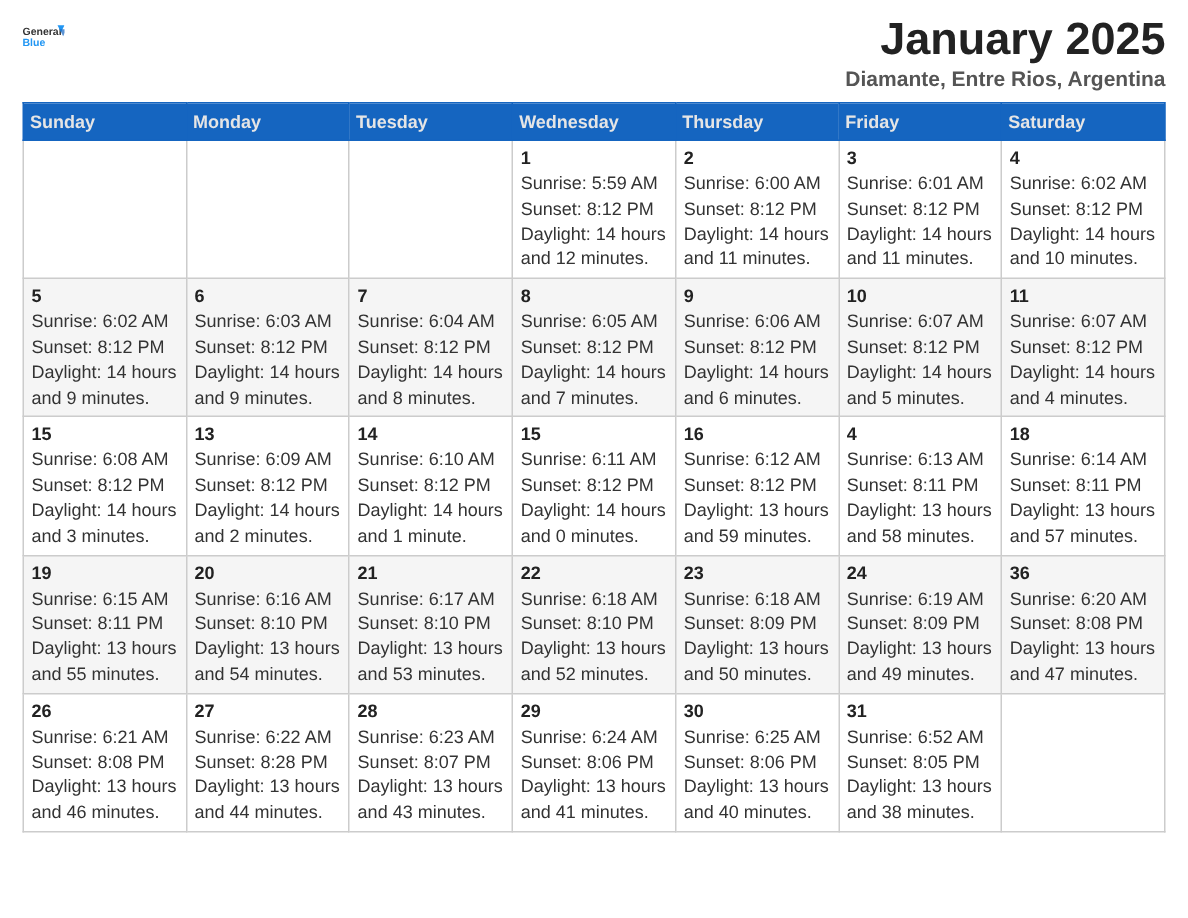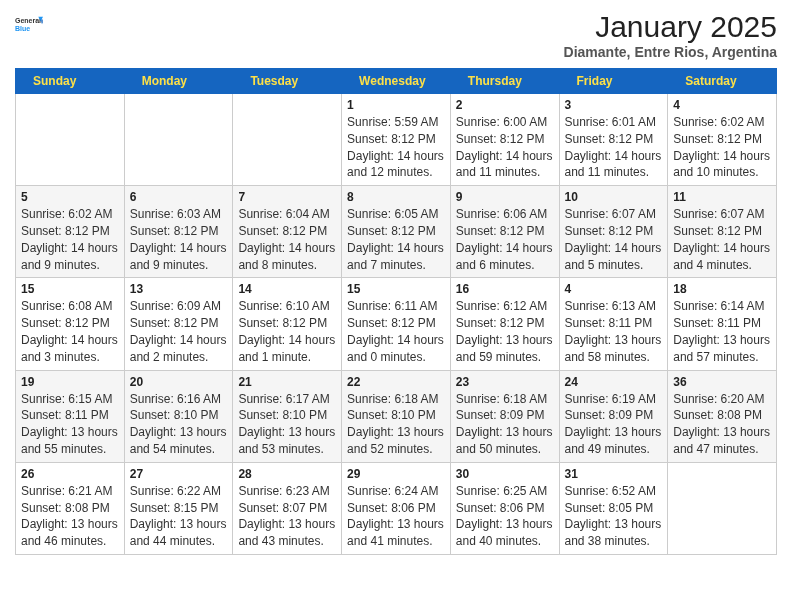--- a/index.html
+++ b/index.html
@@ -29,39 +29,39 @@
     }
     .logo-icon {
       width: 28px;
       height: 28px;
     }
     .title-block {
       text-align: right;
     }
     .title-block h1 {
       font-size: 30px;
-      font-weight: normal;
+      font-weight: bold;
       color: #222;
     }
     .title-block h2 {
       font-size: 14px;
       font-weight: bold;
       color: #555;
     }
     .calendar {
       width: 100%;
       border-collapse: collapse;
       border: 1px solid #ccc;
     }
     .calendar thead th {
       background: #1565C0;
-      color: #fde047;
+      color: #e5e5e5;
       font-size: 12px;
       font-weight: bold;
-      padding: 5px 17px;
+      padding: 5px 4px;
       border: 1px solid #1565C0;
       text-align: left;
     }
     .calendar tbody td {
       border: 1px solid #ccc;
       vertical-align: top;
       padding: 4px 5px;
       width: calc(100% / 7);
       height: 82px;
       background: #fff;
@@ -280,21 +280,21 @@
         <tr>
           <td>
             <div class="day-number">26</div>
             <div class="day-info">Sunrise: 6:21 AM
 Sunset: 8:08 PM
 Daylight: 13 hours and 46 minutes.</div>
           </td>
           <td>
             <div class="day-number">27</div>
             <div class="day-info">Sunrise: 6:22 AM
-Sunset: 8:15 PM
+Sunset: 8:28 PM
 Daylight: 13 hours and 44 minutes.</div>
           </td>
           <td>
             <div class="day-number">28</div>
             <div class="day-info">Sunrise: 6:23 AM
 Sunset: 8:07 PM
 Daylight: 13 hours and 43 minutes.</div>
           </td>
           <td>
             <div class="day-number">29</div>

